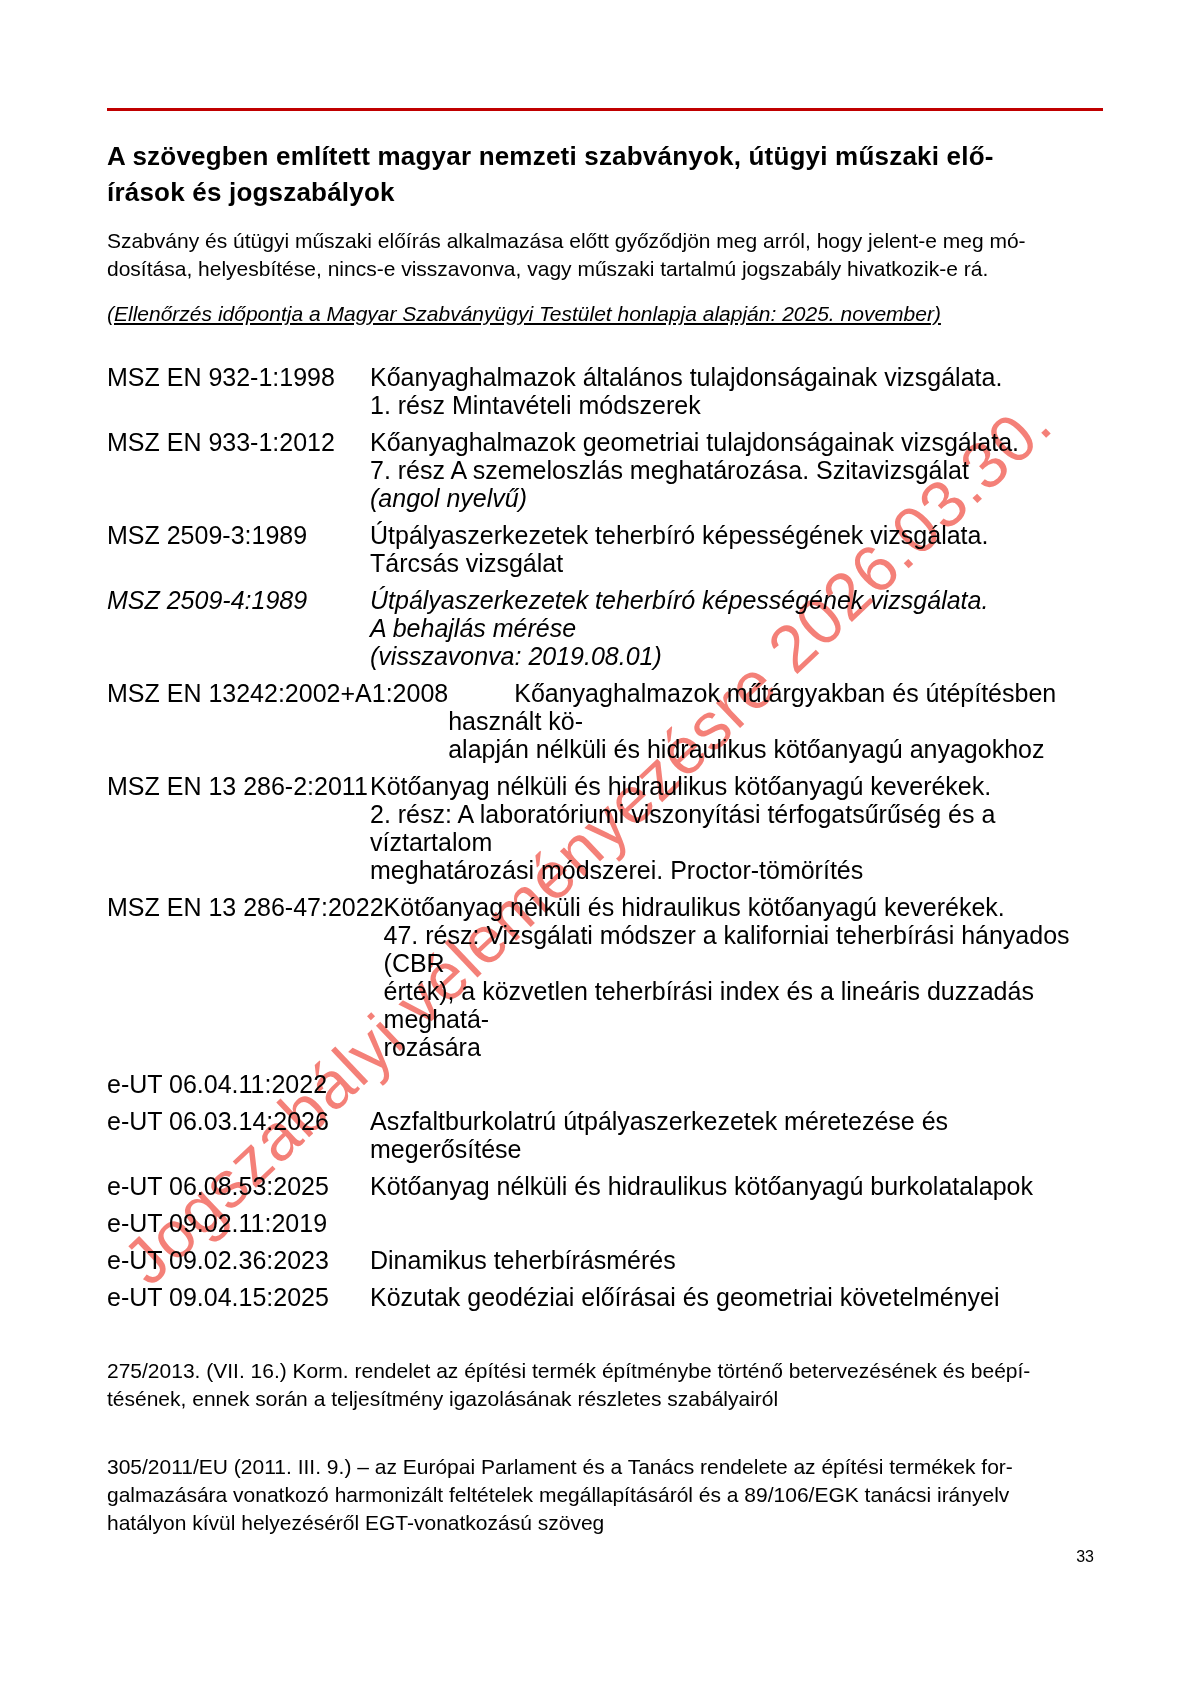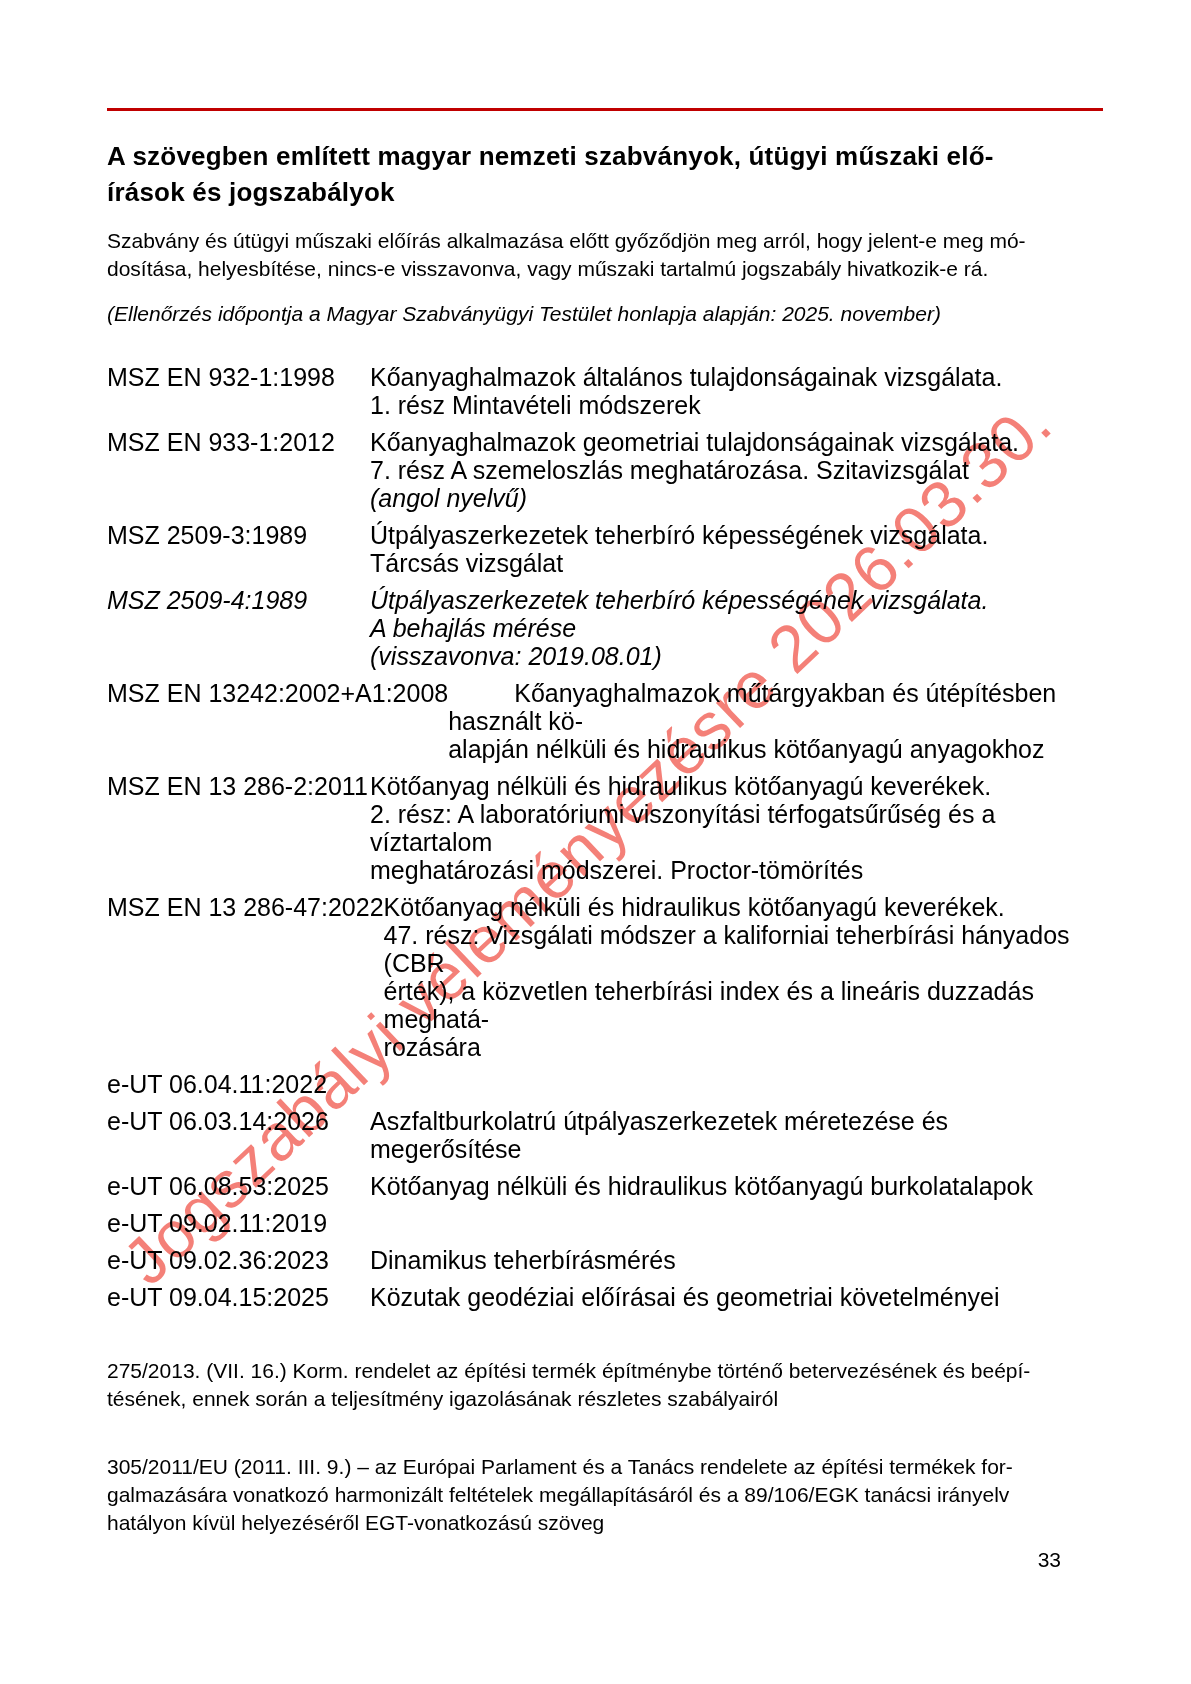--- a/index.html
+++ b/index.html
@@ -43,21 +43,21 @@
     line-height: 36px;
     white-space: pre-line;
     letter-spacing: 0.2px;
   }
   p.body-text {
     font-size: 21px;
     line-height: 28px;
     white-space: pre-line;
   }
   .intro { margin-top: 17px; }
-  .check-note { margin-top: 17px; font-style: italic; }
+  .check-note { margin-top: 17px; font-style: italic; text-decoration: underline; }
   .standards { margin-top: 35px; }
   .std-row {
     display: flex;
     align-items: flex-start;
     font-size: 25px;
     line-height: 28px;
     margin-bottom: 9px;
   }
   .std-code {
     flex: 0 0 263px;
@@ -69,22 +69,22 @@
   }
   .std-row.italic { font-style: italic; }
   .std-row.indent-first .std-desc { text-indent: 66px; }
   .std-row.indent-first .std-desc {  }
   .std-note { font-style: italic; display: block; }
   .law-para { margin-top: 46px; }
   .law-para + .law-para { margin-top: 40px; }
   .page-number {
     position: absolute;
     top: 1548px;
-    right: 130px;
-    font-size: 21px;
+    right: 97px;
+    font-size: 16px;
     z-index: 2;
   }
 </style>
 </head>
 <body>
 
 <div class="page">
 
   <div class="watermark" style="color: rgba(240, 85, 75, 0.75);">Jogszabályi véleményezésre 2026.03.30.</div>
 

